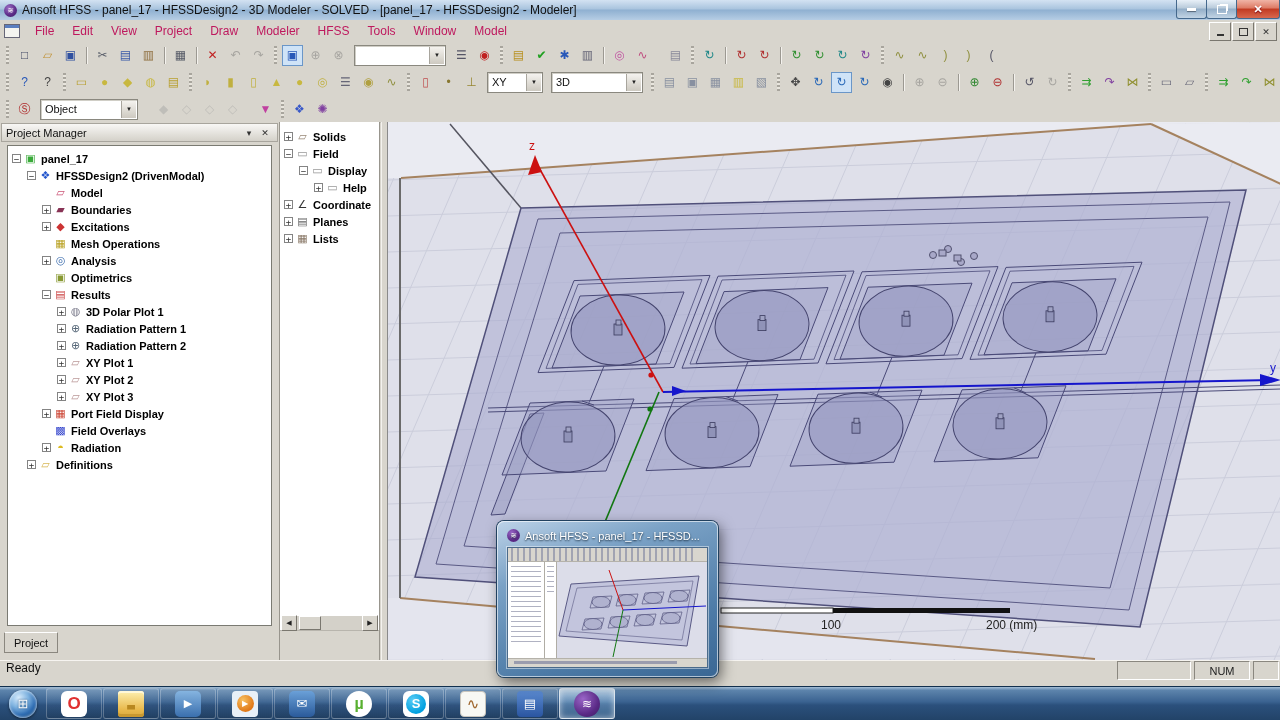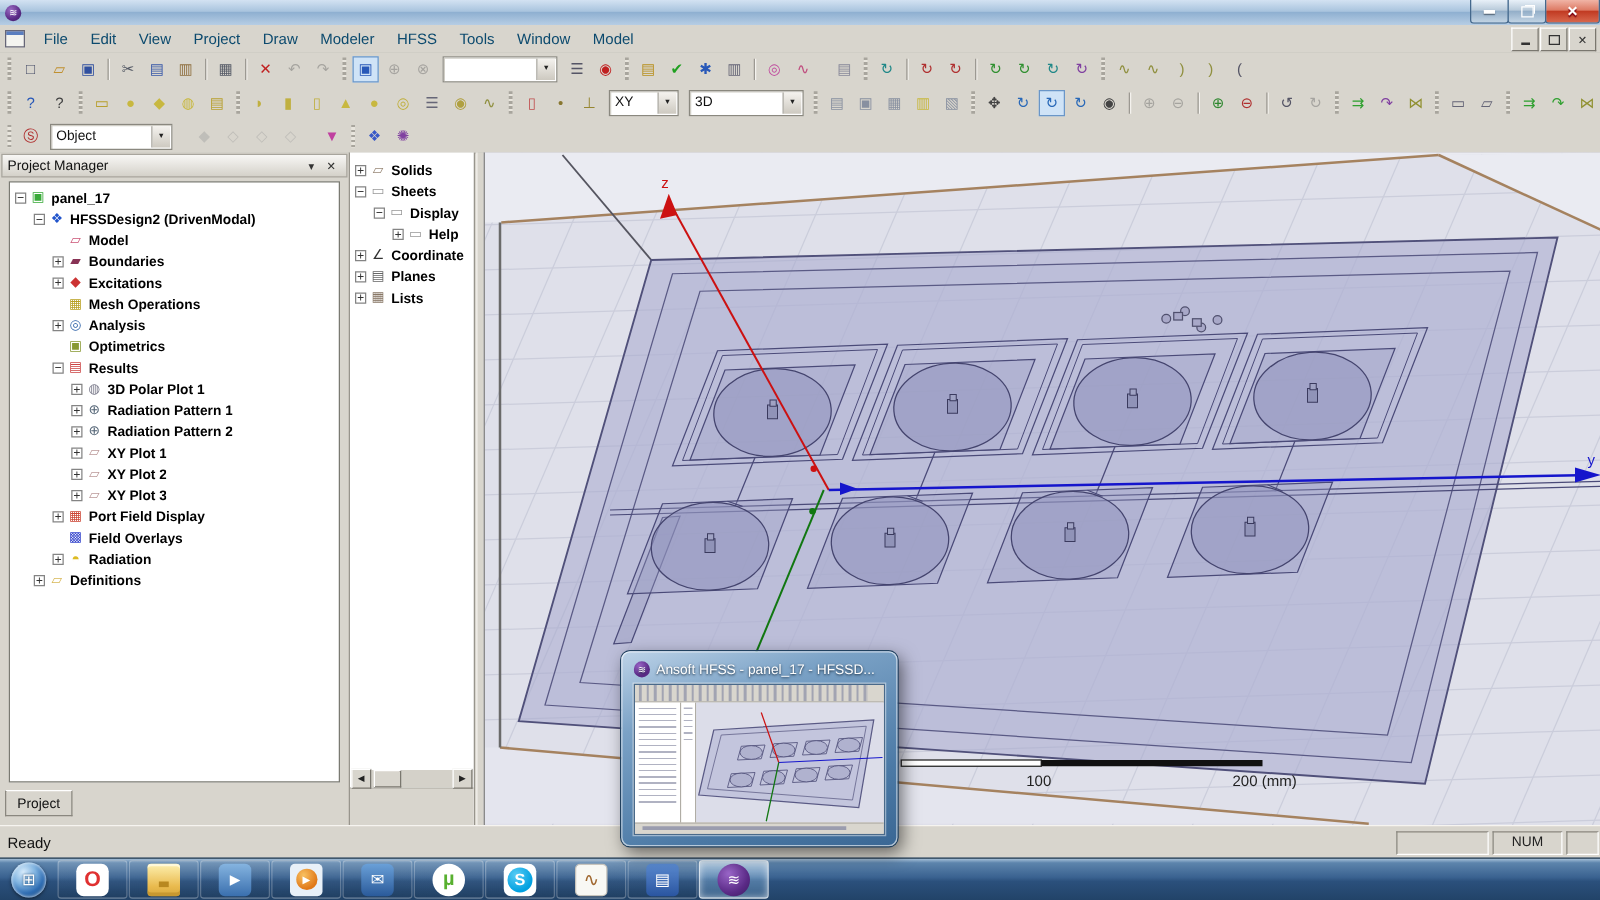--- a/index.html
+++ b/index.html
@@ -20,21 +20,21 @@
     display:flex;align-items:center;justify-content:center;border-radius:0 0 3px 3px;margin-left:-1px;}
   .wbtn.close{width:42px;background:linear-gradient(#f0b4a6,#dd7a64 45%,#c13a22 50%,#d8684e);
     color:#fff;font-size:11px;font-weight:bold;text-shadow:0 1px 1px #701;}
   .wbtn .dash{width:9px;height:3px;background:#fff;box-shadow:0 1px 1px #567;}
   .wbtn .rsq{width:8px;height:7px;border:1px solid #fff;box-shadow:2px -2px 0 -1px #fff;}
   
   .menubar{position:absolute;top:20px;left:0;right:0;height:22px;background:#d8d5cd;
     border-bottom:1px solid #bab7af;display:flex;align-items:center;}
   .mdoc{width:14px;height:12px;margin:0 6px 0 4px;background:#f4f4f0;border:1px solid #667;
     box-shadow:inset 0 3px 0 #5a7ec0;flex:none;}
-  .menu-item{padding:2px 9px;color:#0c4a6e;cursor:default;}
+  .menu-item{padding:2px 9px;color:#be185d;cursor:default;}
   .mdibtns{position:absolute;right:3px;top:2px;display:flex;gap:1px;}
   .mdib{width:20px;height:17px;background:#d8d5cd;border:1px solid;
     border-color:#fff #7a776f #7a776f #fff;display:flex;align-items:center;justify-content:center;
     font-size:9px;color:#333;}
   .mdib .dash{width:7px;height:2px;background:#333;margin-top:7px;}
   .mdib .rsq{width:7px;height:6px;border:1px solid #333;}
   
   .tbar{position:absolute;left:0;right:0;background:#d8d5cd;border-bottom:1px solid #c2bfb7;
     display:flex;align-items:center;padding-left:2px;overflow:hidden;}
   #tb1{top:42px;height:26px;} #tb2{top:68px;height:28px;} #tb3{top:96px;height:26px;}
@@ -87,21 +87,21 @@
   .mt-footer{position:absolute;left:0;right:0;bottom:0;height:29px;background:#d8d5cd;
     border-top:1px solid #b8b5ad;}
   .splitter{position:absolute;top:122px;left:381px;width:5px;height:538px;background:#d8d5cd;
     border-left:1px solid #f4f2ee;border-right:1px solid #98958d;}
   
   .viewport{position:absolute;top:122px;left:387px;width:893px;height:538px;background:#dfe0ea;
     border-left:1px solid #8a8a8a;overflow:hidden;}
   .viewport svg{display:block;}
   
   .statusbar{position:absolute;top:660px;left:0;right:0;height:26px;background:#d8d5cd;
-    border-top:1px solid #f6f4f0;display:flex;align-items:center;color:#111;}
+    border-top:1px solid #f6f4f0;display:flex;color:#111;}
   .status-left{padding-left:6px;font-size:12px;flex:1;}
   .scell{height:17px;border:1px solid;border-color:#8a877f #fff #fff #8a877f;margin-right:3px;
     font-size:11px;display:flex;align-items:center;justify-content:center;color:#222;}
   
   .taskbar{position:absolute;top:686px;left:0;right:0;height:34px;
     background:linear-gradient(180deg,#a6c0d8 0%,#5d84ac 10%,#3a6290 45%,#2b507c 55%,#224368 100%);
     border-top:1px solid #12304e;display:flex;align-items:stretch;box-sizing:border-box;}
   .startbtn{width:46px;display:flex;align-items:center;justify-content:center;flex:none;}
   .orb{width:28px;height:28px;border-radius:50%;
     background:radial-gradient(circle at 35% 28%,#d8ecfc 0%,#7fb3e0 35%,#2f6db3 62%,#16416e 100%);
@@ -177,20 +177,21 @@
     border-top:1px solid #b5b2aa;}
   .m-bottom .bar{margin:2px 30px 0 6px;height:3px;background:#9a9cae;}
 </style>
 </head>
 <body>
 
 <div id="app">
 
   <div class="titlebar">
     <span class="app-ico-small">≋</span>
+    <span class="title-text">Ansoft HFSS - panel_17 - HFSSDesign2 - 3D Modeler - SOLVED - [panel_17 - HFSSDesign2 - Modeler]</span>
     <div class="winbtns">
       <div class="wbtn">
           <span class="dash"></span>
         </div>
       <div class="wbtn">
           <span class="rsq"></span>
         </div>
       <div class="wbtn close">
           <span>✕</span>
         </div>
@@ -472,21 +473,21 @@
   <div class="mt">
     <div id="mt-tree">
         <div class="trow" style="padding-left: 4px;">
           <span class="exp">+</span>
           <span class="tico" style="color: rgb(153, 136, 119);">▱</span>
           <span class="tlabel">Solids</span>
         </div>
         <div class="trow" style="padding-left: 4px;">
           <span class="exp">−</span>
           <span class="tico" style="color: rgb(153, 153, 153);">▭</span>
-          <span class="tlabel">Sheets</span>
+          <span class="tlabel">Field</span>
         </div>
         <div class="trow" style="padding-left: 19px;">
           <span class="exp">−</span>
           <span class="tico" style="color: rgb(153, 153, 153);">▭</span>
           <span class="tlabel">Display</span>
         </div>
         <div class="trow" style="padding-left: 34px;">
           <span class="exp">+</span>
           <span class="tico" style="color: rgb(153, 153, 153);">▭</span>
           <span class="tlabel">Help</span>

